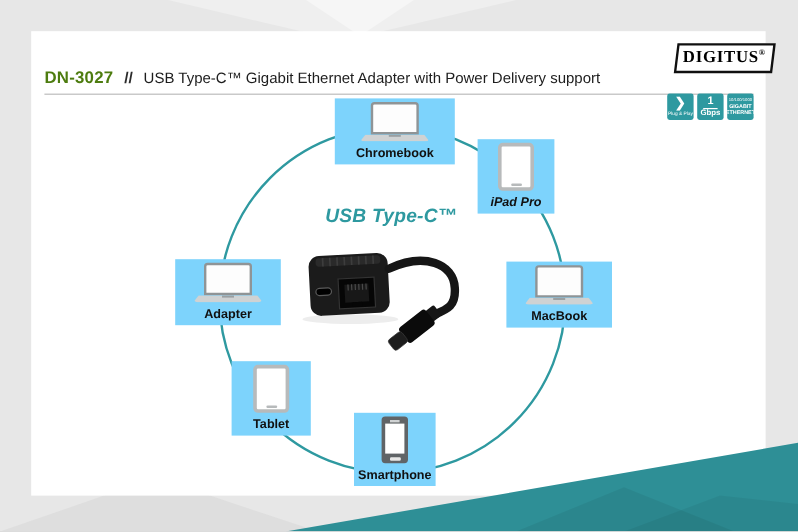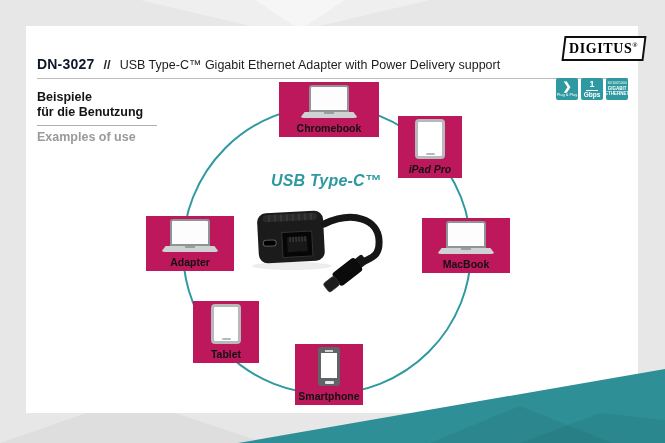--- a/index.html
+++ b/index.html
@@ -9,21 +9,21 @@
     -webkit-font-smoothing:antialiased;
   }
   .layer { position:absolute; left:0; top:0; width:665px; height:443px; }
   .bg-deco { z-index:0; }
   .card { position:absolute; left:26px; top:26px; width:612px; height:387px; background:#ffffff; z-index:1; }
   .content { z-index:2; pointer-events:none; }
   .wedge { z-index:4; pointer-events:none; }
 
   
   .header-row { position:absolute; left:37px; top:56px; display:flex; align-items:baseline; gap:9px; white-space:nowrap; }
-  .model { font-size:14px; font-weight:bold; color:#0f172a; letter-spacing:.2px; }
+  .model { font-size:14px; font-weight:bold; color:#4d7c0f; letter-spacing:.2px; }
   .sep { font-size:13px; font-weight:bold; color:#2b2b2b; }
   .title { font-size:12.5px; color:#1d1d1d; }
   .header-rule { position:absolute; left:37px; top:78px; width:591px; height:1px; background:#bcbcbc; }
 
   
   .logo { position:absolute; left:563px; top:36px; width:78px; height:21px; border:2px solid #101010;
           background:#fff; transform:skewX(-7deg); display:flex; align-items:center; justify-content:center; }
   .logo-text { font-family:"Liberation Serif", serif; font-weight:bold; font-size:14px; letter-spacing:.6px;
                color:#000; transform:skewX(7deg); line-height:1; }
   .logo-text sup { font-size:7px; vertical-align:6px; }
@@ -44,21 +44,21 @@
   .intro { position:absolute; left:37px; top:90px; }
   .intro .h { font-size:12.5px; font-weight:bold; color:#141414; line-height:1.22; }
   .intro-rule { width:120px; height:1px; background:#b0b0b0; margin:4px 0; }
   .intro .sub { font-size:12.5px; font-weight:bold; color:#9a9a9a; }
 
   
   .ring { position:absolute; left:182px; top:105px; width:290px; height:290px;
           border:2px solid #2E99A0; border-radius:50%; box-sizing:border-box; }
   .center-label { position:absolute; left:226px; top:172px; width:200px; text-align:center;
                   font-size:16px; font-weight:bold; color:#2E99A0; letter-spacing:.2px;font-style:italic; }
-  .device { position:absolute; text-align:center; background:#be185d; padding:3px 2px; }
+  .device { position:absolute; text-align:center; background:#7dd3fc; padding:3px 2px; }
   .device .label { font-size:10.5px; font-weight:bold; color:#111; margin-top:4px; white-space:nowrap; }
 
   
   .laptop-icon { position:relative; width:58px; height:33px; margin:0 auto; }
   .laptop-icon .screen { position:absolute; left:9px; top:0; width:40px; height:27px; box-sizing:border-box;
                          background:#fdfdfd; border:2.5px solid #8f9496; border-radius:3px 3px 0 0; }
   .laptop-icon .base { position:absolute; left:0; bottom:0; width:58px; height:6px; background:#cfd2d3;
                        border-radius:1px 1px 4px 4px; clip-path:polygon(8% 0,92% 0,100% 100%,0 100%); }
   .laptop-icon .base::after { content:""; position:absolute; left:42%; top:0; width:16%; height:2px; background:#9aa0a2; }
 
@@ -113,26 +113,20 @@
         <span class="val">1</span>
         <span class="unit">Gbps</span>
       </div>
       <div class="badge">
         <span class="line-a">10/100/1000</span>
         <span class="line-b">GIGABIT</span>
         <span class="line-b">ETHERNET</span>
       </div>
     </div>
 
-    <div class="intro">
-      <div class="h">Beispiele</div>
-      <div class="h">für die Benutzung</div>
-      <div class="intro-rule"></div>
-      <div class="sub">Examples of use</div>
-    </div>
 
     <div class="ring"></div>
     <div class="center-label">USB Type-C™</div>
 
     <svg class="product" viewBox="0 0 152 96">
       <ellipse cx="46" cy="68" rx="40" ry="4" fill="rgba(0,0,0,0.07)"></ellipse>
       <g transform="rotate(-3 45 40)">
         <rect x="12" y="14" width="66" height="50" rx="9" fill="#1b1b1b"></rect>
         <rect x="18" y="16" width="54" height="7" rx="3" fill="#2a2a2a"></rect>
         <path d="M24 16 v7 M30 16 v7 M36 16 v7 M42 16 v7 M48 16 v7 M54 16 v7 M60 16 v7 M66 16 v7" stroke="#3d3d3d" stroke-width="1.4"></path>

